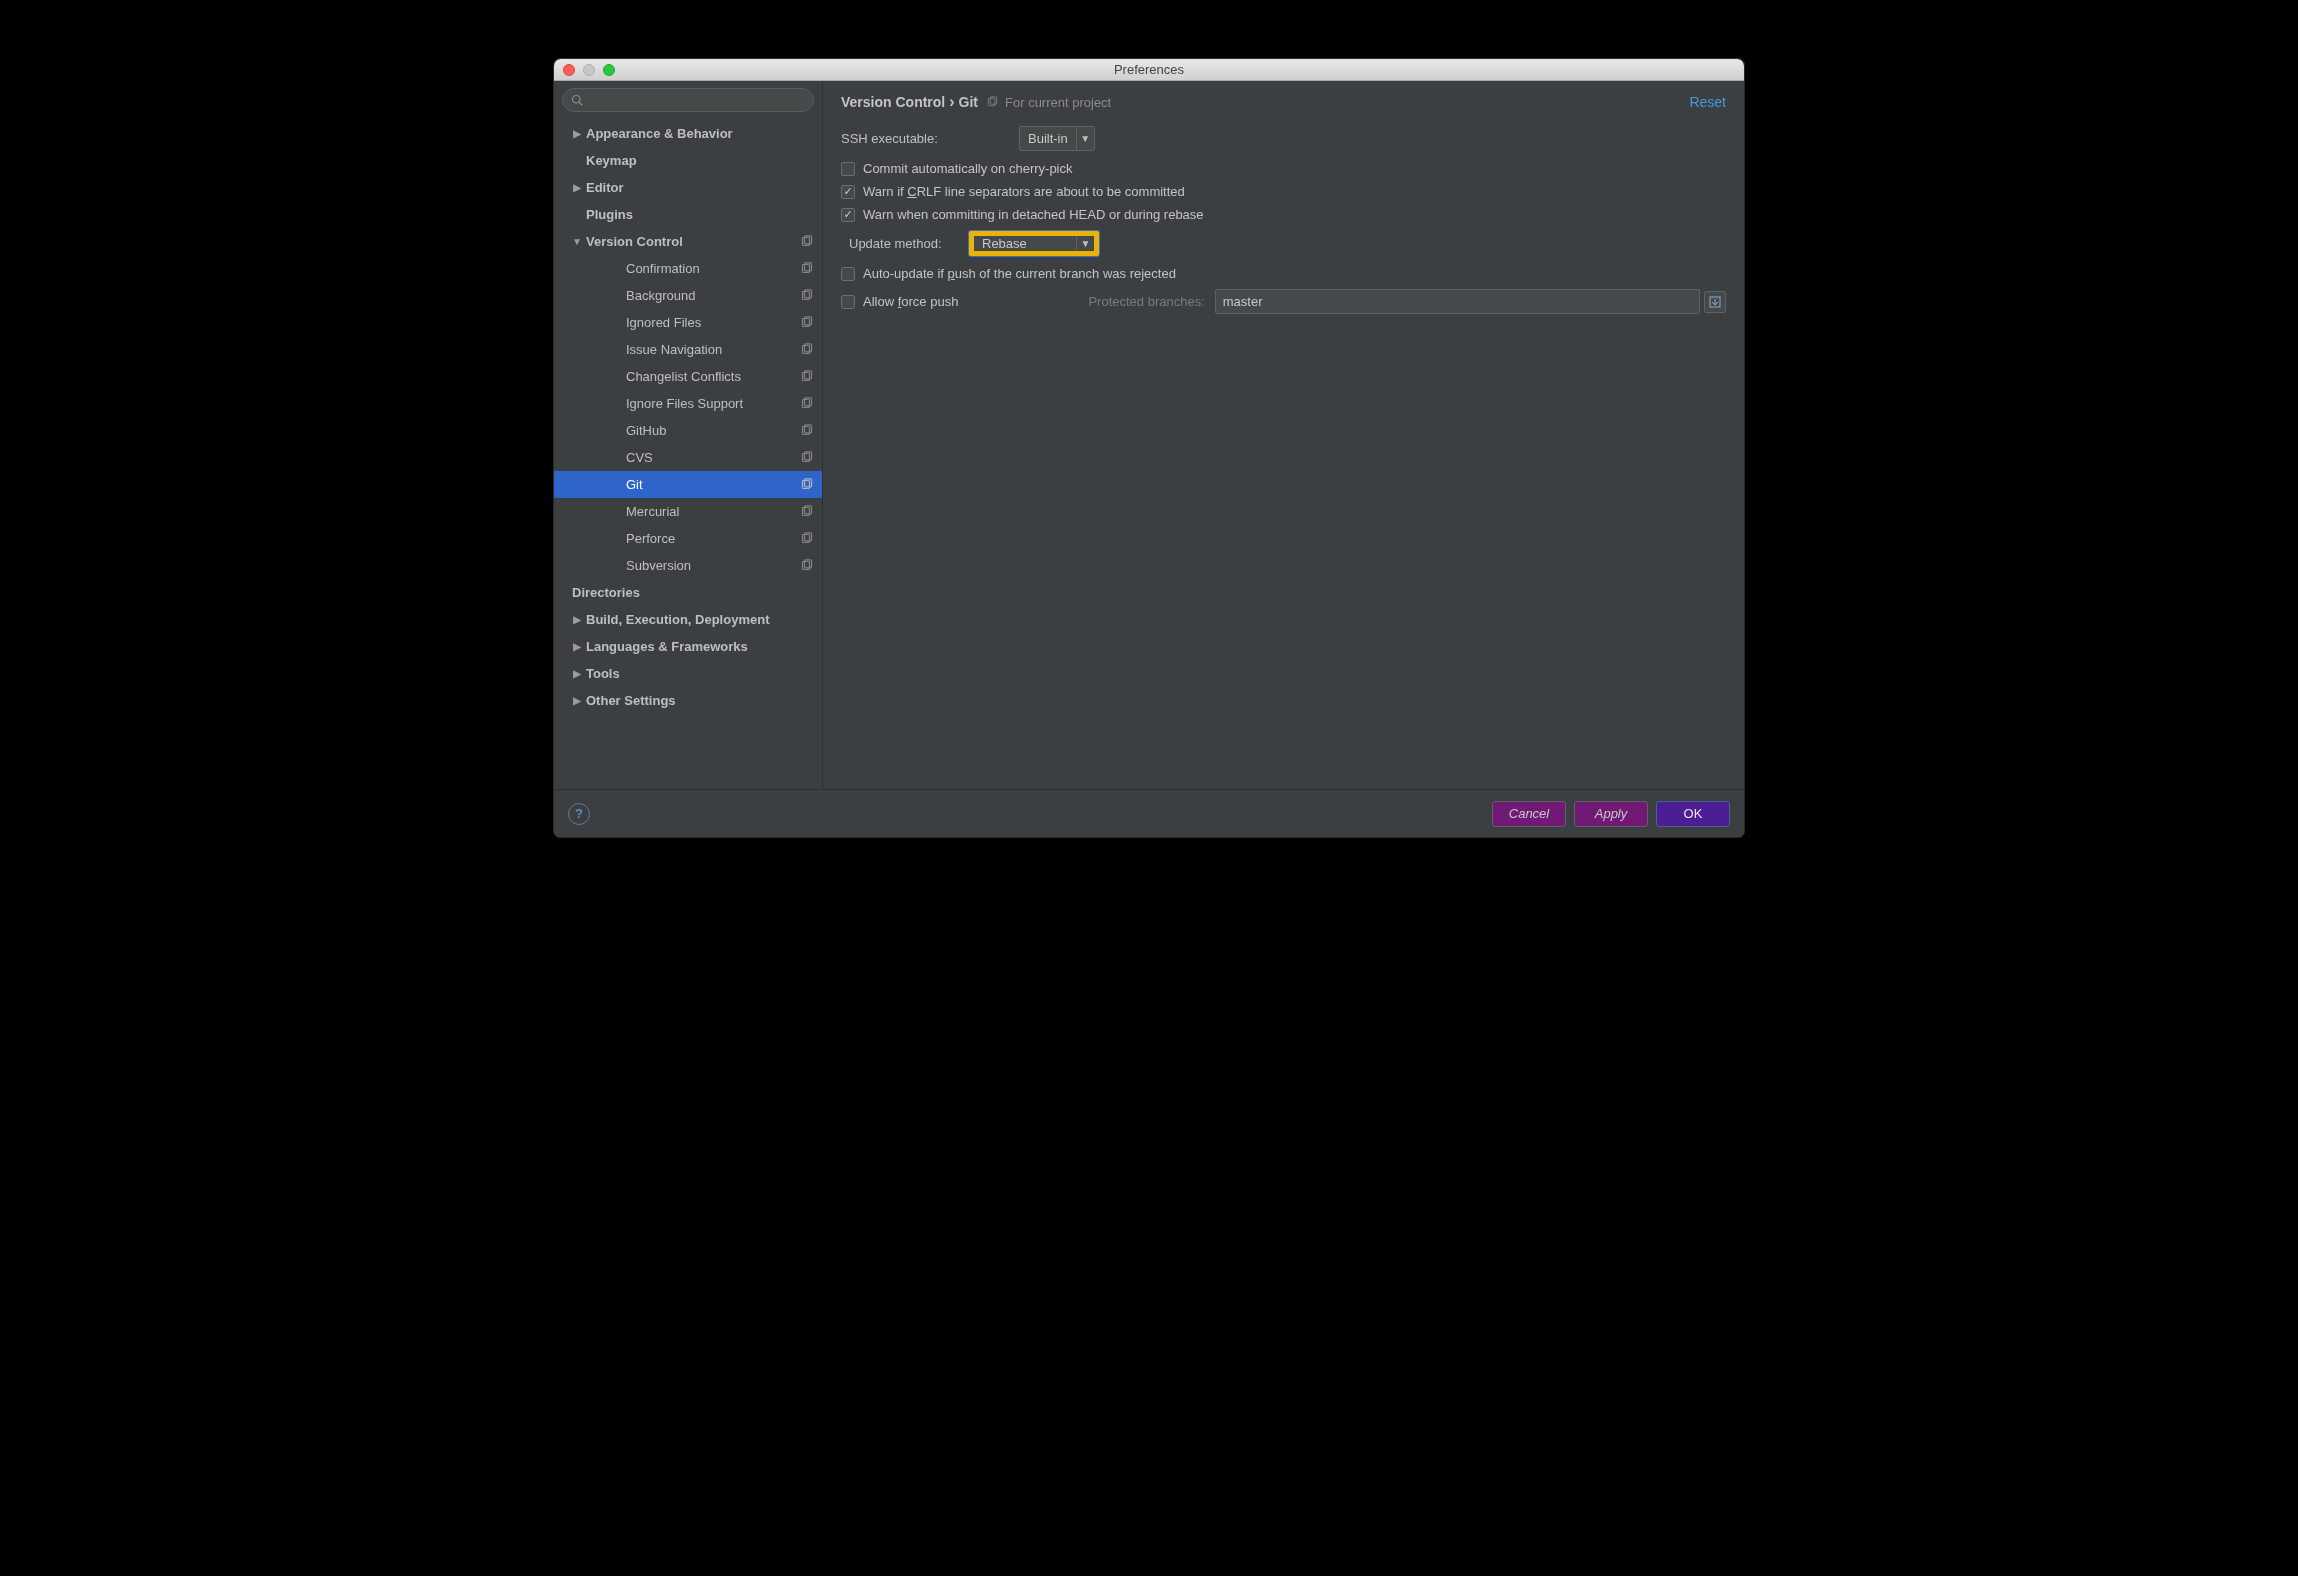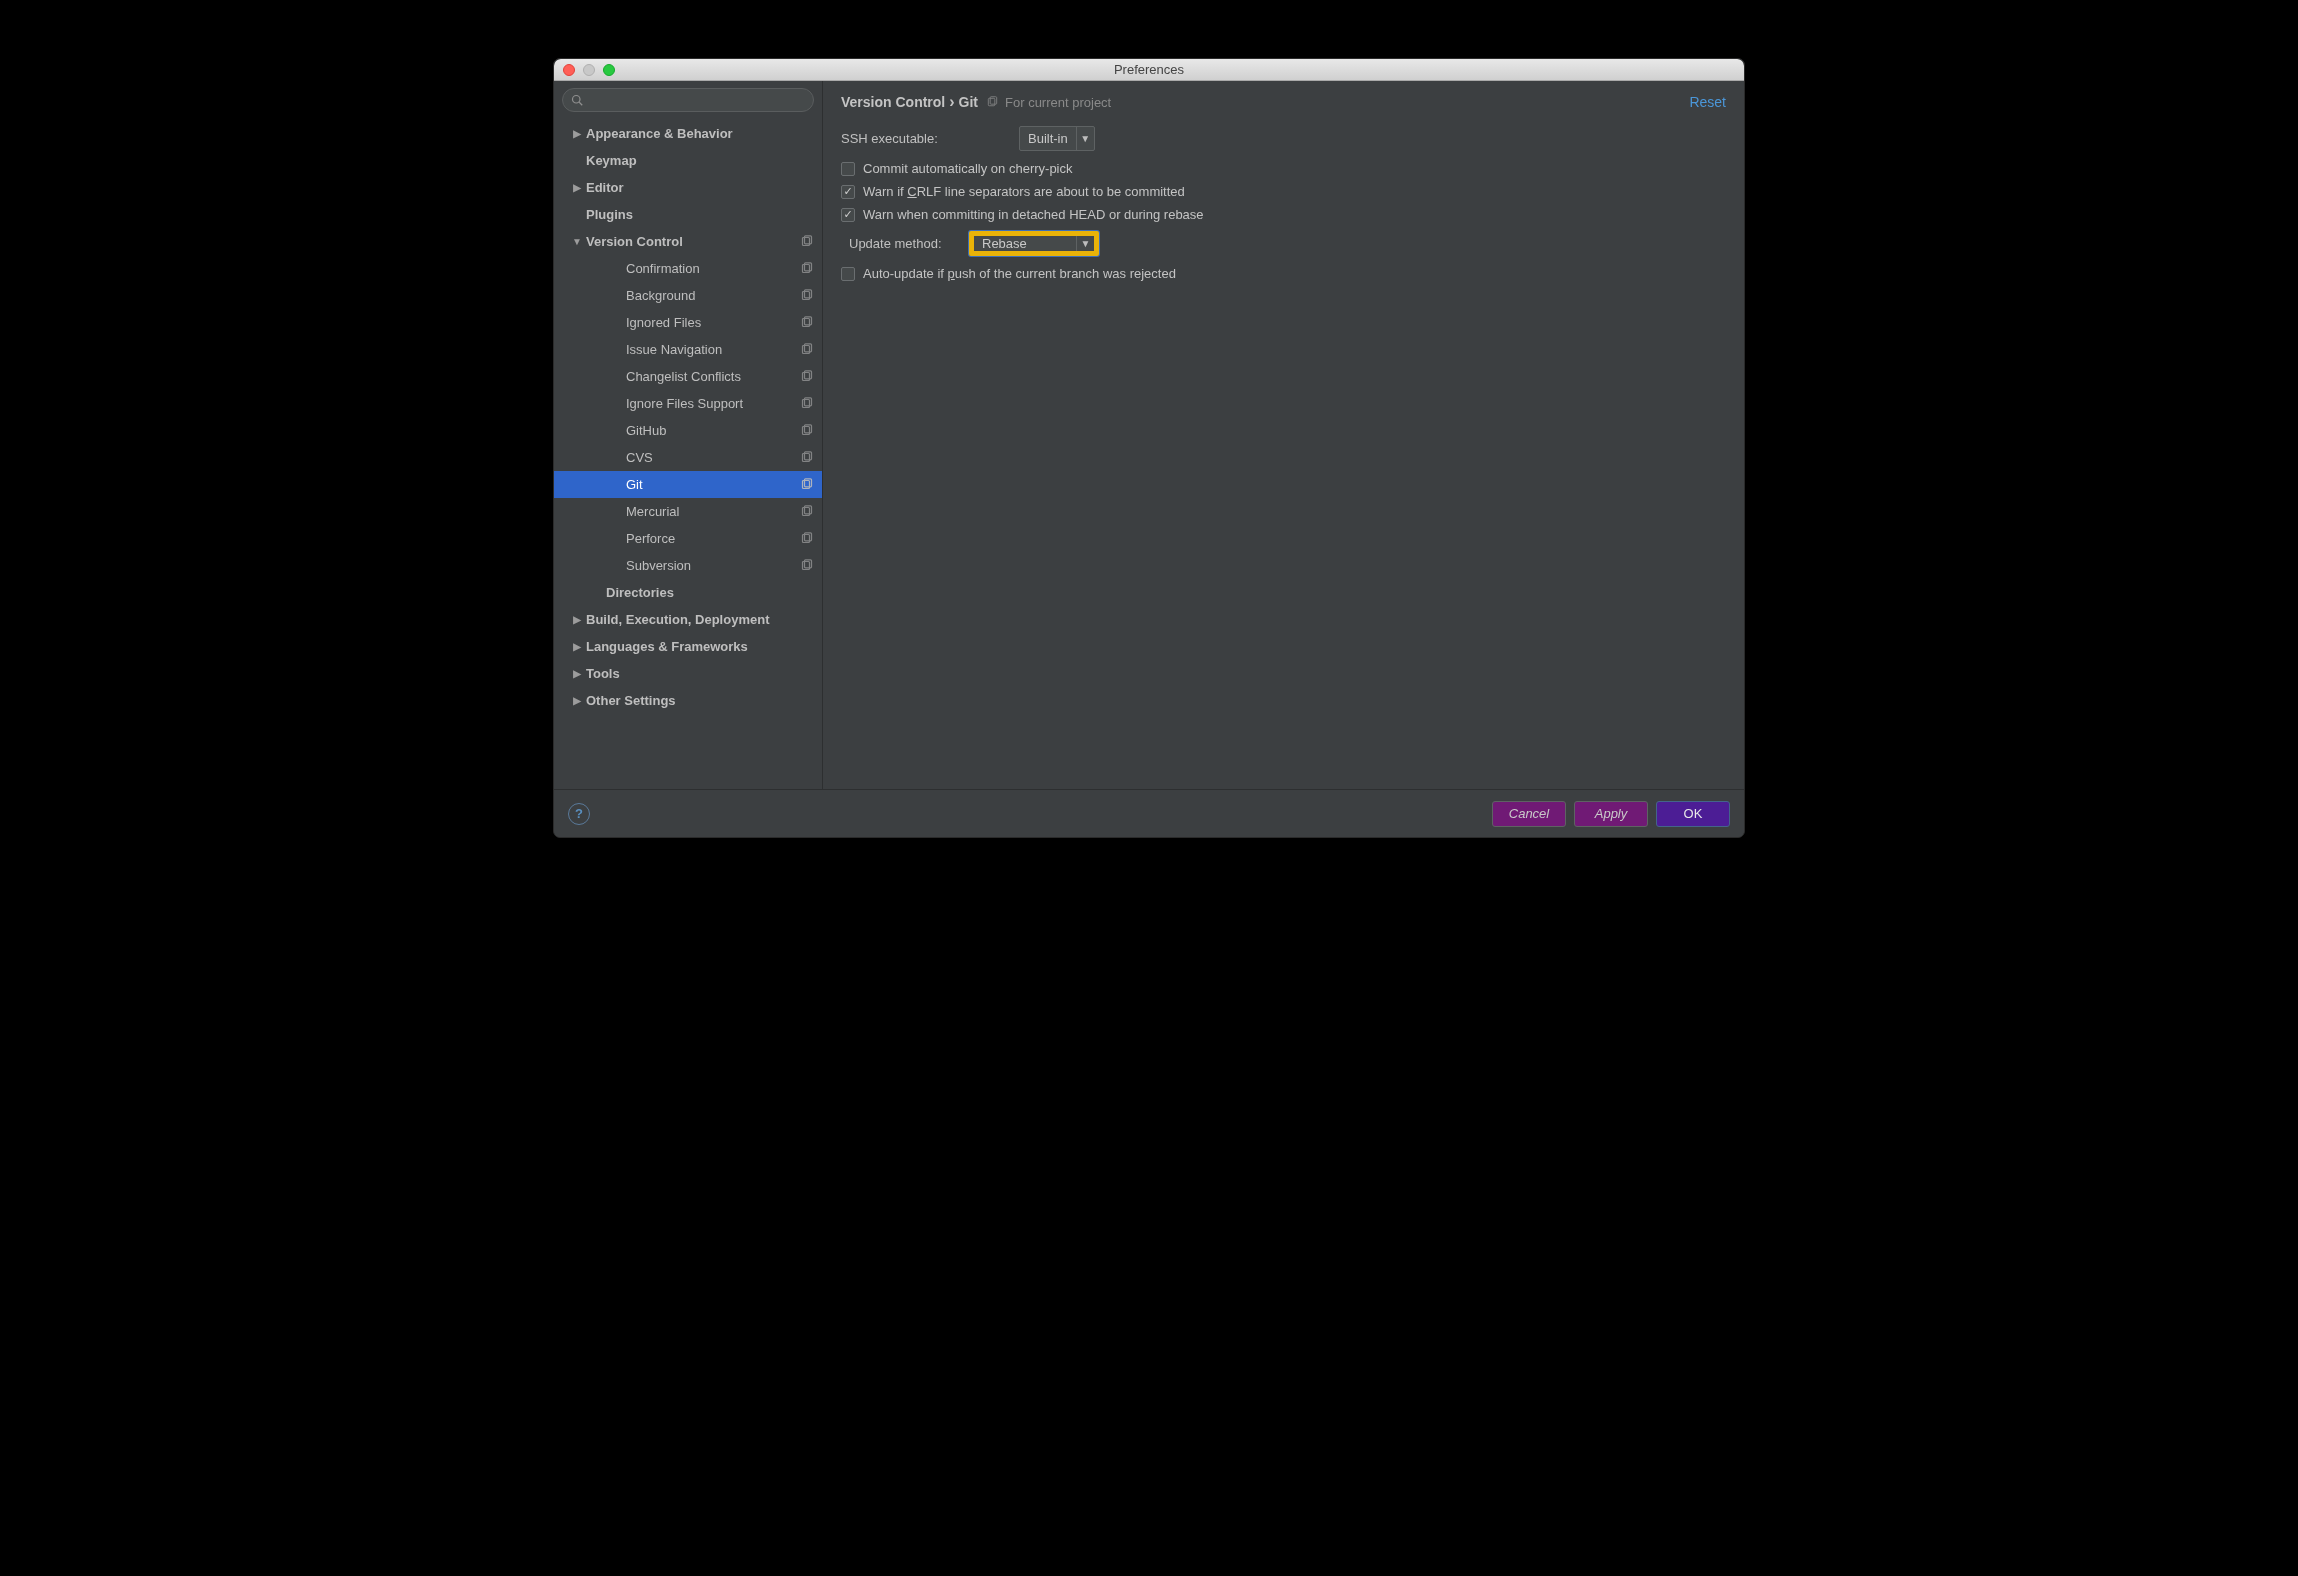--- a/index.html
+++ b/index.html
@@ -17,21 +17,21 @@
   .search-wrap { padding: 7px 8px 6px 8px; }
   .search { width: 100%; height: 24px; background: #45494a; border: 1px solid #5a5d5e; border-radius: 12px; display: flex; align-items: center; padding: 0 8px; }
   .search svg { flex: none; }
   .search input { flex: 1; background: transparent; border: none; outline: none; color: #bbb; font-size: 12px; margin-left: 6px; }
   .tree { flex: 1; overflow: auto; font-size: 13px; color: #adadad; padding-top: 2px; }
   .tree-row { height: 27px; display: flex; align-items: center; padding-right: 8px; cursor: default; }
   .tree-row .arrow { width: 18px; text-align: center; font-size: 10px; color: #9c9c9c; }
   .tree-row .lbl { flex: 1; white-space: nowrap; overflow: hidden; text-overflow: ellipsis; }
   .tree-row .scope-icon { width: 14px; height: 14px; opacity: .55; margin-left: 6px; flex: none; }
   .lvl0 { padding-left: 14px; font-weight: 600; color: #bfbfbf; }
-  .lvl1 { padding-left: 34px; color: #bfbfbf; justify-content: flex-end; }
+  .lvl1 { color: #bfbfbf; justify-content: flex-end; }
   .lvl2 { padding-left: 54px; color: #bfbfbf; }
   .tree-row.selected { background: #2f65ca; color: #fff; }
   .tree-row.selected .lbl { color: #fff; }
   .tree-row.selected .scope-icon { opacity: .9; }
 
   .content { flex: 1; display: flex; flex-direction: column; background: #3c3f41; min-width: 0; }
   .content-header { padding: 12px 18px 10px 18px; display: flex; align-items: center; }
   .crumb { font-size: 14px; font-weight: 600; color: #c4c4c4; }
   .crumb-sep { color: #c4c4c4; margin: 0 4px; font-weight: 600; }
   .crumb-leaf { font-size: 14px; font-weight: 600; color: #c4c4c4; }
@@ -278,20 +278,33 @@
             <span class="sel-text" style="flex:1">Rebase</span>
             <span class="sel-caret">▼</span>
           </div>
         </div>
 
         <div class="cb-row">
           <span class="cb"></span>
           <span><span>Auto-update if </span><span class="u">p</span><span>ush of the current branch was rejected</span></span>
         </div>
 
+        <div class="protected-row">
+          <span class="cb"></span>
+          <span><span>Allow </span><span class="u">f</span><span>orce push</span></span>
+          <span style="flex:0 0 130px"></span>
+          <span class="muted">Protected branches:</span>
+          <input class="text-input protected-input" value="master" style="">
+          <div class="expand-btn">
+            <svg width="12" height="12" viewBox="0 0 12 12">
+                <rect x="1" y="1" width="10" height="10" fill="none" stroke="#8faad0" stroke-width="1"></rect>
+                <path d="M6 3v6M3 6l3 3 3-3" stroke="#8faad0" stroke-width="1" fill="none"></path>
+              </svg>
+          </div>
+        </div>
       </div>
 
       <div style="flex:1"></div>
     </div>
   </div>
 
   <div class="footer">
     <div class="help">?</div>
     <div class="footer-spacer"></div>
     <button class="fbtn normal">Cancel</button>

